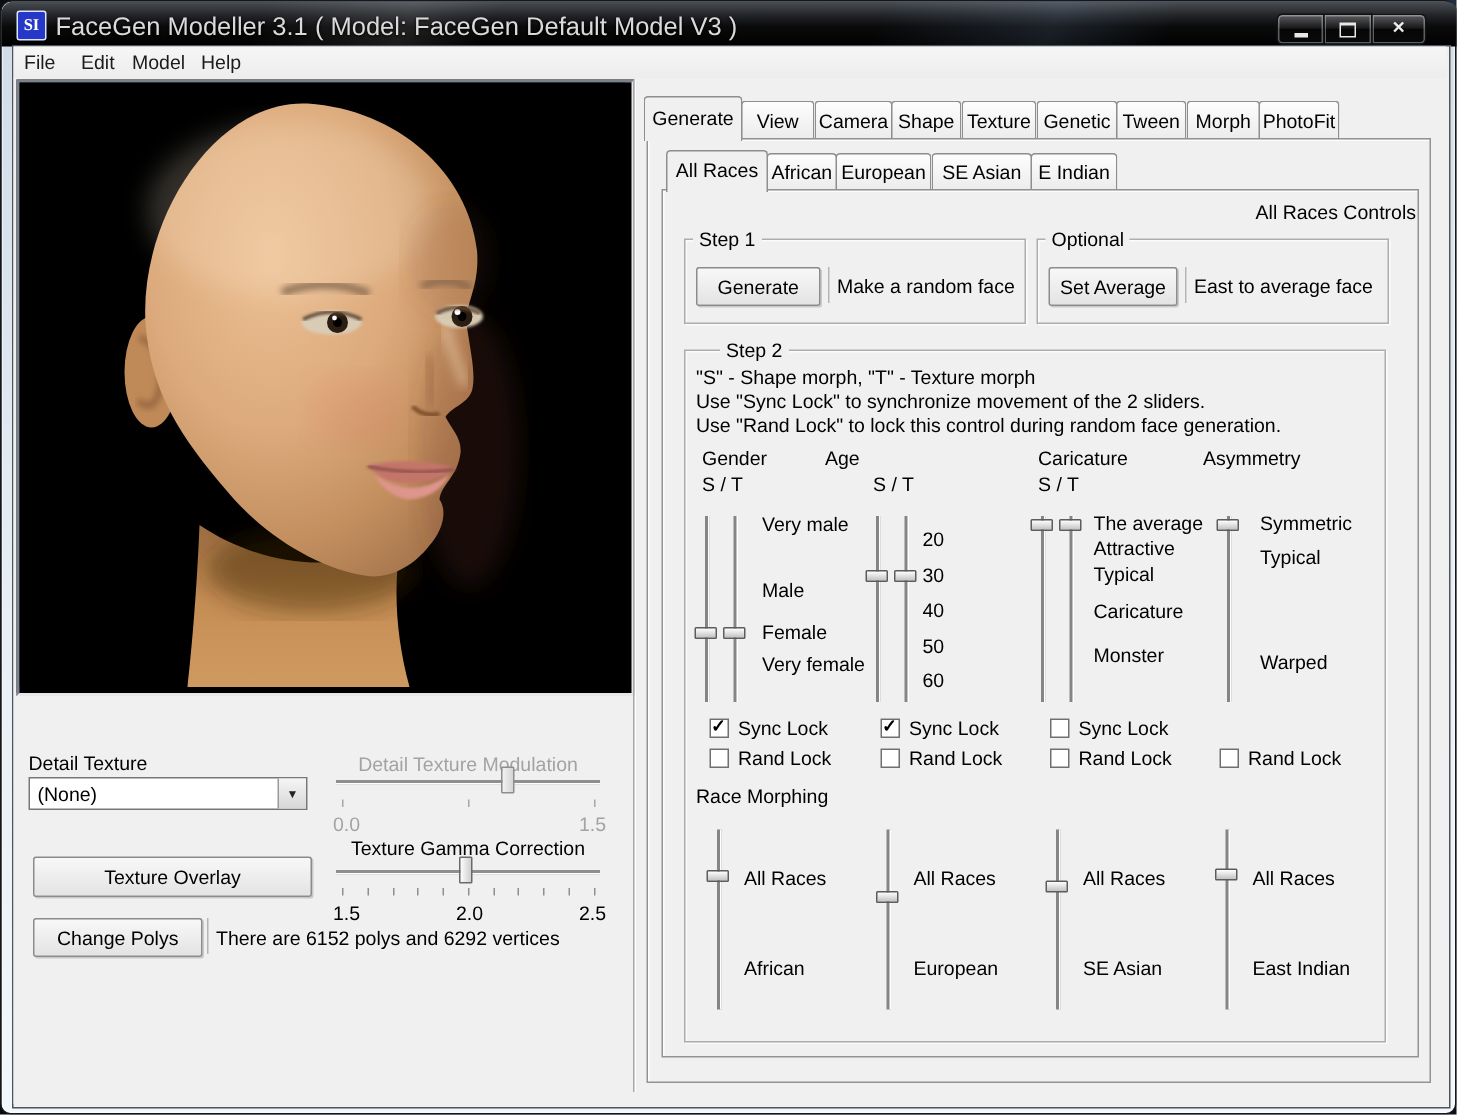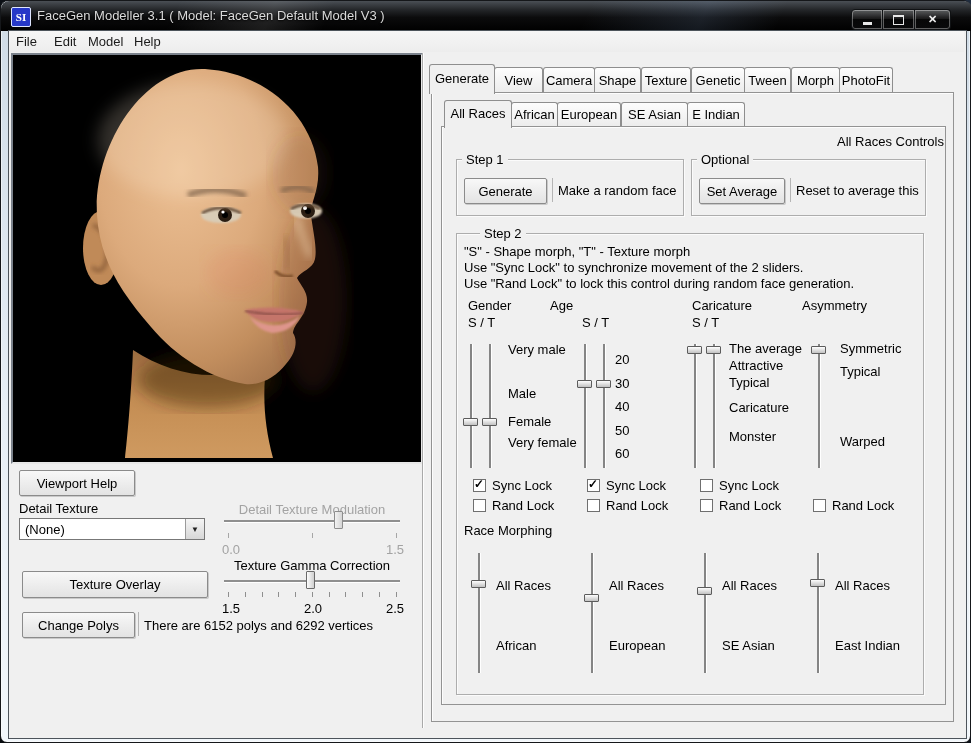--- a/index.html
+++ b/index.html
@@ -10,21 +10,21 @@
   }
   .window{position:absolute;inset:0;border-radius:8px 8px 7px 7px;
     background:linear-gradient(180deg,#cfdbe6 0%,#e7eef5 55%,#f2f7fb 100%);
     border:1px solid #15171a;box-shadow:inset 0 0 0 1px rgba(255,255,255,.55);}
   .titlebar{position:absolute;left:0;top:0;width:971px;height:30px;border-radius:8px 8px 0 0;
     background:linear-gradient(180deg,#4a4f55 0%,#232528 30%,#0b0b0c 55%,#000 100%);overflow:hidden;}
   .titlebar:after{content:"";position:absolute;inset:0;
     background:linear-gradient(115deg,transparent 18%,rgba(255,255,255,.10) 28%,transparent 34%,transparent 60%,rgba(160,200,255,.12) 72%,transparent 80%);}
   .app-icon{position:absolute;left:10px;top:6px;width:18px;height:18px;background:#2638c8;
     border:1px solid #dfe6ff;border-radius:2px;color:#fff;font:bold 11px/18px "Liberation Serif",serif;text-align:center;z-index:2}
-  .title-text{position:absolute;left:36px;top:7px;color:#dadada;font-size:13px;white-space:nowrap;z-index:2;text-shadow:0 1px 2px #000}
+  .title-text{position:absolute;left:36px;top:7px;color:#dadada;font-size:17px;white-space:nowrap;z-index:2;text-shadow:0 1px 2px #000}
   .win-buttons{position:absolute;right:19px;top:8px;display:flex;z-index:3}
   .win-btn{height:19px;border:1px solid #101214;box-shadow:inset 0 0 0 1px rgba(255,255,255,.35);
     background:linear-gradient(180deg,rgba(255,255,255,.25),rgba(255,255,255,.07) 45%,rgba(0,0,0,.25) 50%,rgba(40,40,45,.2));
     display:flex;align-items:center;justify-content:center;cursor:pointer}
   .win-btn.minb{width:30px;border-radius:4px 0 0 4px}
   .win-btn.maxb{width:31px;border-left:none}
   .win-btn.closeb{width:35px;border-left:none;border-radius:0 4px 4px 0}
   .min-glyph{width:9px;height:3px;background:#e8e8e8;margin-top:7px}
   .max-glyph{width:9px;height:7px;border:1px solid #e8e8e8;border-top-width:2px}
   .close-glyph{color:#efefef;font:bold 11px/11px "Liberation Sans",sans-serif}
@@ -156,21 +156,20 @@
       <path d="M262,216 Q269,223 280,221" stroke="#7e4f2c" stroke-width="3" fill="none" filter="url(#b1)"></path>
 
       <path d="M232,255 Q262,249 291,257 Q277,268 255,267 Q240,266 232,255 Z" fill="#c4756b" filter="url(#b1)"></path>
       <path d="M237,262 Q262,279 287,261 Q279,277 259,278 Q244,275 237,262 Z" fill="#de958c" filter="url(#b1)"></path>
       <path d="M232,256 Q262,262 290,258" stroke="#7e463f" stroke-width="1.6" fill="none" filter="url(#b1)"></path>
     </svg>
   </div>
 
   <div class="splitter"></div>
 
-  <div class="btn" style="left:18px;top:469px;width:114px;height:24px">Viewport Help</div>
   <div class="t" style="left:18px;top:500px">Detail Texture</div>
   <div class="combo">
     <span class="combo-text">(None)</span>
     <span class="combo-arrow">▼</span>
   </div>
 
   <div class="t dim" style="left:222px;top:501px;width:178px;text-align:center">Detail Texture Modulation</div>
   <div class="hgroove" style="left:223px;top:519px;width:176px"></div>
   <div class="hthumb" style="left:333px;top:510px;background:linear-gradient(90deg,#f2f2f2,#d5d5d5);border-color:#8d8d8d"></div>
   <div class="tick" style="left:227px;top:532px;background:#a6a6a6"></div>
@@ -225,21 +224,21 @@
   <div class="group" style="left:455px;top:158px;width:226px;height:55px;z-index:3"></div>
   <div class="glabel" style="left:461px;top:151px">Step 1</div>
   <div class="btn" style="left:463px;top:177px;width:81px;height:24px;z-index:4">Generate</div>
   <div class="vdiv" style="left:551px;top:177px;height:24px;z-index:4"></div>
   <div class="t" style="left:557px;top:182px;z-index:4">Make a random face</div>
 
   <div class="group" style="left:690px;top:158px;width:233px;height:55px;z-index:3"></div>
   <div class="glabel" style="left:696px;top:151px">Optional</div>
   <div class="btn" style="left:698px;top:177px;width:84px;height:24px;z-index:4">Set Average</div>
   <div class="vdiv" style="left:789px;top:177px;height:24px;z-index:4"></div>
-  <div class="t" style="left:795px;top:182px;z-index:4">Reset to average this</div>
+  <div class="t" style="left:795px;top:182px;z-index:4">East to average face</div>
 
   <div class="group" style="left:455px;top:232px;width:466px;height:460px;z-index:3"></div>
   <div class="glabel" style="left:479px;top:225px">Step 2</div>
   <div class="t" style="left:463px;top:243px;z-index:4">"S" - Shape morph, "T" - Texture morph</div>
   <div class="t" style="left:463px;top:259px;z-index:4">Use "Sync Lock" to synchronize movement of the 2 sliders.</div>
   <div class="t" style="left:463px;top:275px;z-index:4">Use "Rand Lock" to lock this control during random face generation.</div>
 
   <div class="t" style="left:467px;top:297px;z-index:4">Gender</div>
   <div class="t" style="left:467px;top:314px;z-index:4">S / T</div>
   <div class="t" style="left:549px;top:297px;z-index:4">Age</div>

